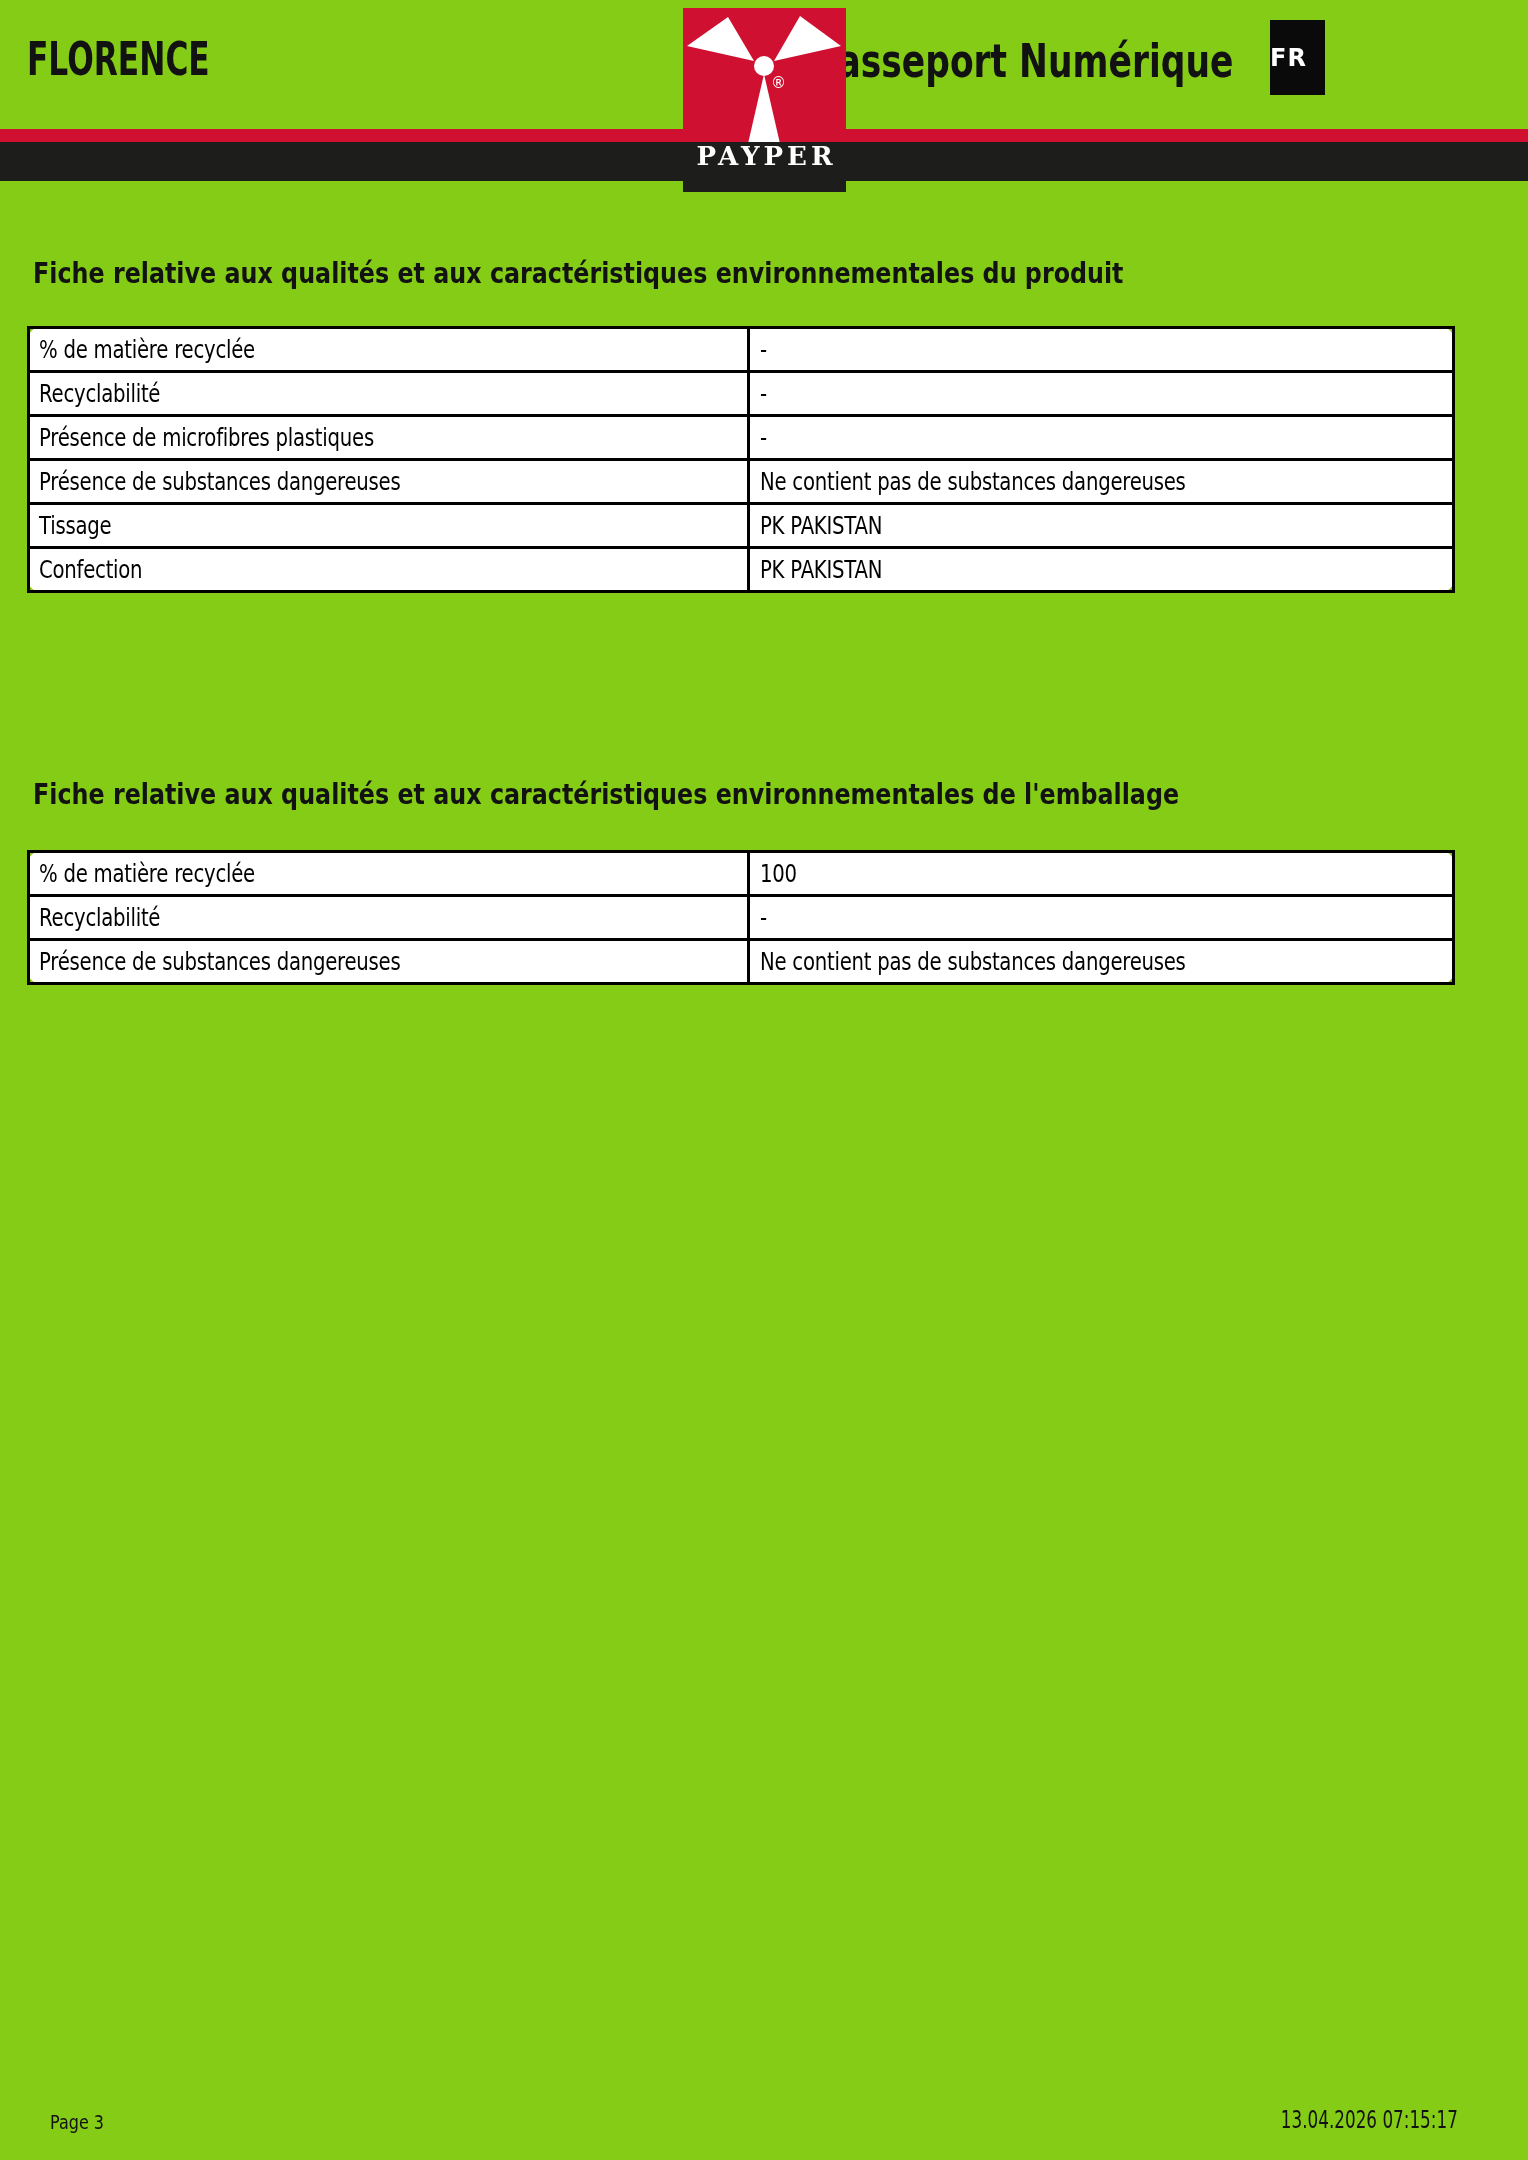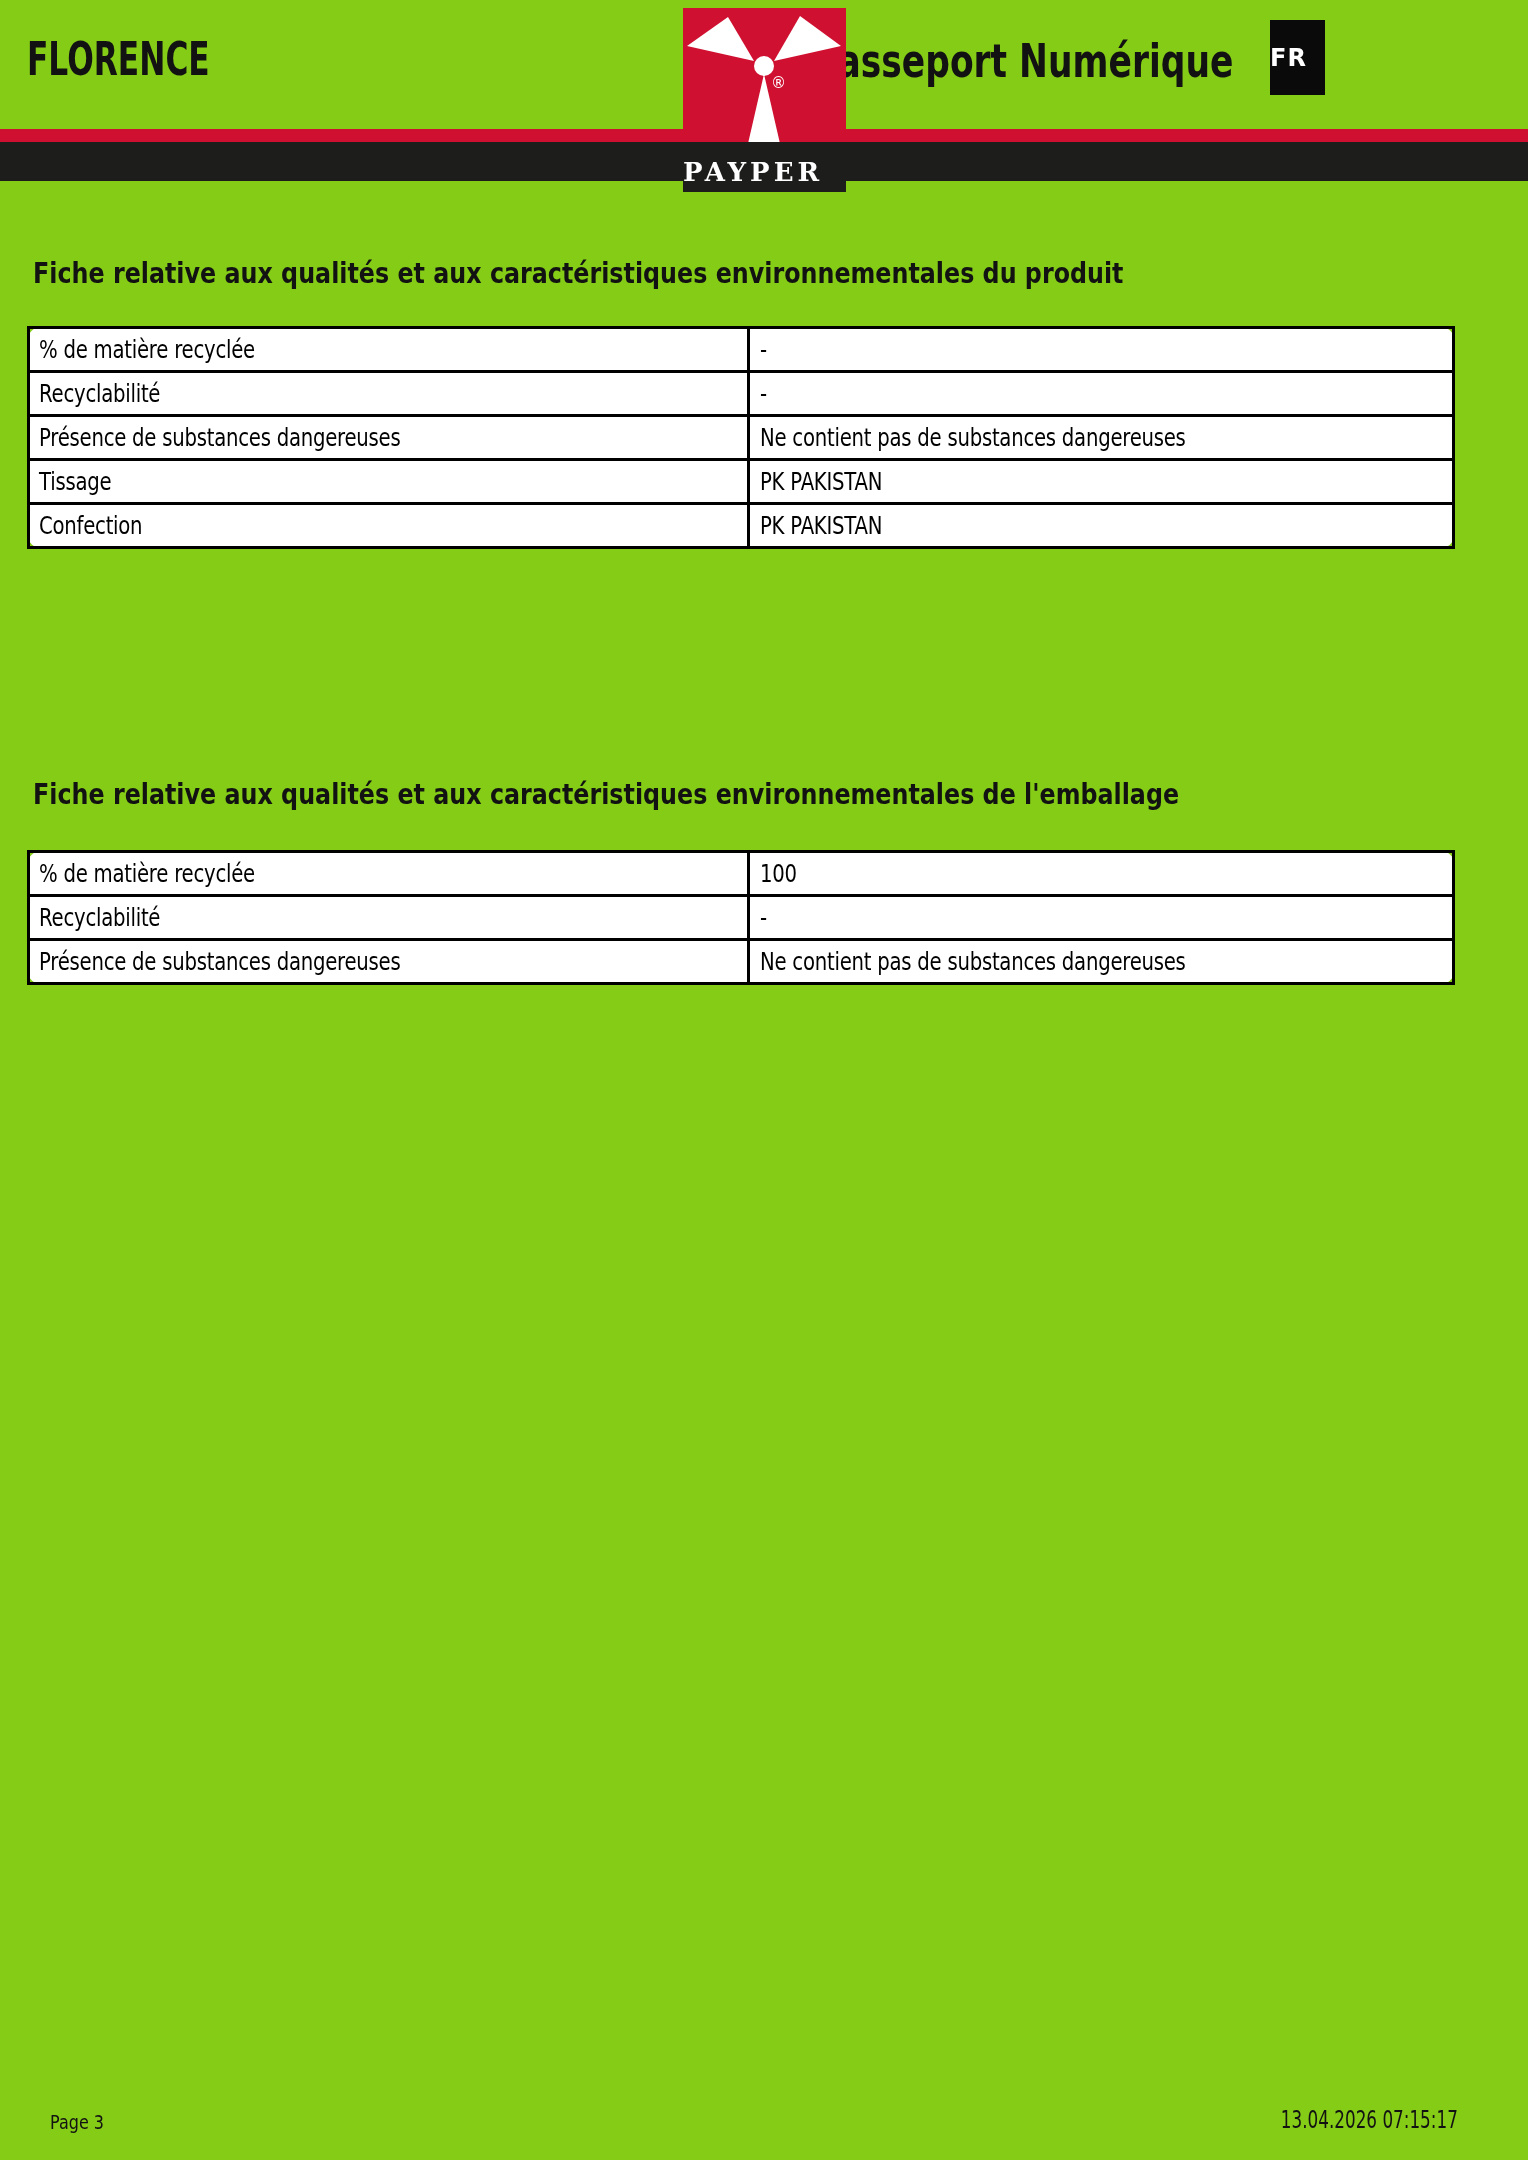--- a/index.html
+++ b/index.html
@@ -52,22 +52,22 @@
     position:absolute;left:683px;top:8px;width:163px;height:184px;
   }
   .logo-red{
     position:absolute;left:0;top:0;width:163px;height:145px;
     background:var(--brand-red);
   }
   .logo-red svg{display:block;width:163px;height:145px;}
   .logo-label{
     position:absolute;left:0;top:134px;width:163px;height:50px;
     background:var(--bar-black);
-    display:flex;align-items:flex-end;
-    padding-bottom:7px;
+    display:flex;align-items:flex-end;justify-content:center;
+    padding-bottom:23px;
   }
   .logo-label span{
     color:#fff;
     font-family:"DejaVu Serif","Liberation Serif",serif;
     font-weight:bold;font-size:26px;line-height:1;
     letter-spacing:4px;margin-right:-4px;
     white-space:nowrap;
   }
   
   .section-title{
@@ -151,20 +151,24 @@
     <tbody>
         <tr>
           <td class="label-cell"><span class="cx">% de matière recyclée</span></td>
           <td class="value-cell"><span class="cx">-</span></td>
         </tr>
         <tr>
           <td class="label-cell"><span class="cx">Recyclabilité</span></td>
           <td class="value-cell"><span class="cx">-</span></td>
         </tr>
         <tr>
+          <td class="label-cell"><span class="cx">Présence de microfibres plastiques</span></td>
+          <td class="value-cell"><span class="cx">-</span></td>
+        </tr>
+        <tr>
           <td class="label-cell"><span class="cx">Présence de substances dangereuses</span></td>
           <td class="value-cell"><span class="cx">Ne contient pas de substances dangereuses</span></td>
         </tr>
         <tr>
           <td class="label-cell"><span class="cx">Tissage</span></td>
           <td class="value-cell"><span class="cx">PK PAKISTAN</span></td>
         </tr>
         <tr>
           <td class="label-cell"><span class="cx">Confection</span></td>
           <td class="value-cell"><span class="cx">PK PAKISTAN</span></td>

